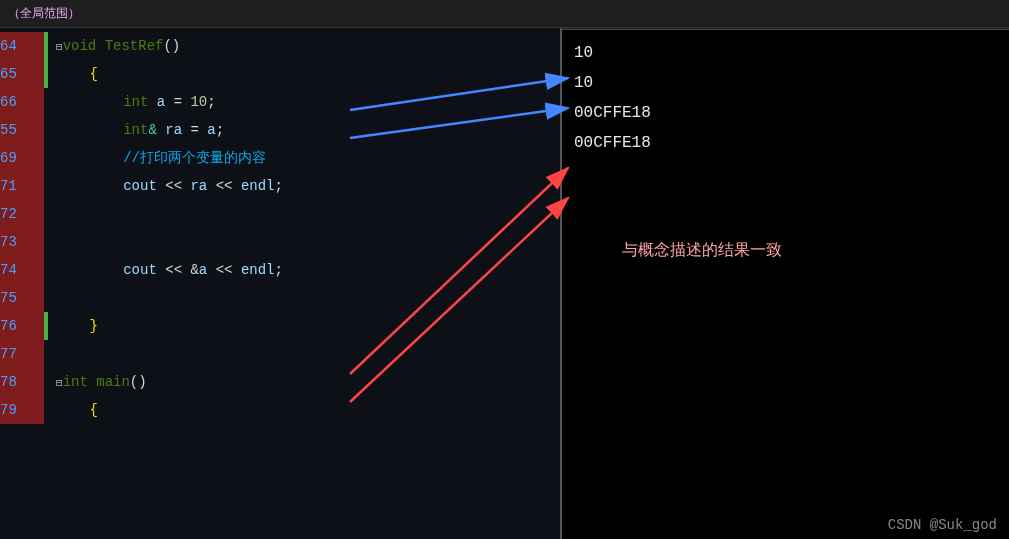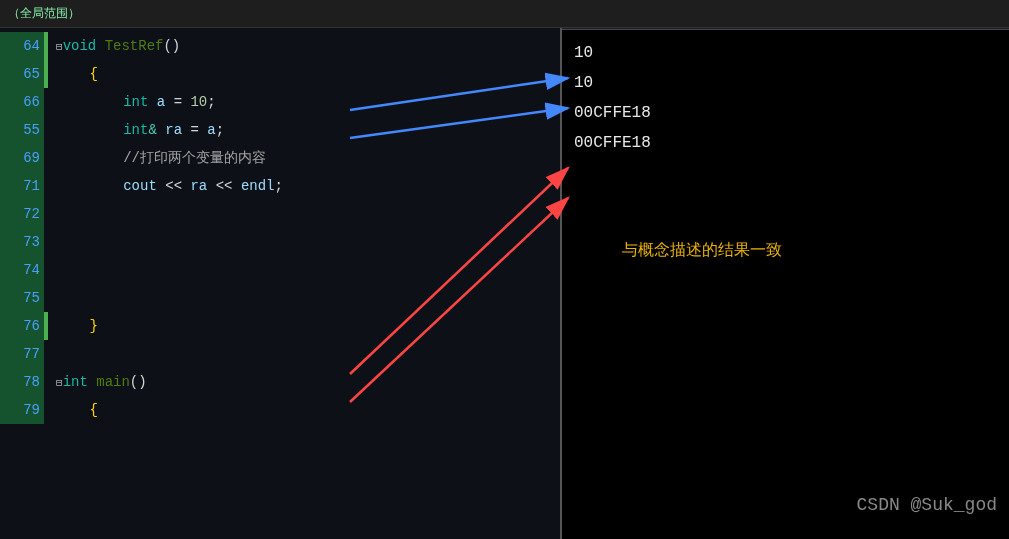--- a/index.html
+++ b/index.html
@@ -18,21 +18,21 @@
       top: 0; left: 0; right: 0;
       height: 28px;
       background: #1e1e1e;
       display: flex;
       align-items: center;
       padding: 0 8px;
       border-bottom: 1px solid #333;
       z-index: 10;
     }
     .top-bar-label {
-      color: #86efac;
+      color: #f0abfc;
       font-size: 12px;
       font-family: 'Microsoft YaHei', sans-serif;
     }
 
     
     .editor-area {
       position: absolute;
       top: 28px;
       left: 0;
       width: 555px;
@@ -49,27 +49,26 @@
     .code-line {
       display: flex;
       align-items: flex-start;
       height: 28px;
       position: relative;
     }
 
     .line-number {
       width: 44px;
       min-width: 44px;
-      text-align: right;
-      padding-right: 4px;
+      padding-right: 20px;
       color: #4a9eff;
       font-size: 14px;
       line-height: 28px;
       user-select: none;
-      background: #14532d;
+      background: #7f1d1d;
     }
 
     .left-border {
       width: 4px;
       min-width: 4px;
       background: transparent;
       height: 28px;
     }
 
     .left-border.green {
@@ -79,25 +78,25 @@
     .code-text {
       padding-left: 8px;
       font-size: 14px;
       line-height: 28px;
       color: #d4d4d4;
       white-space: pre;
       font-family: 'Courier New', Courier, monospace;
     }
 
     
-    .kw { color: #14b8a6; } 
+    .kw { color: #4d7c0f; } 
     .fn { color: #4d7c0f; } 
     .num { color: #b5cea8; } 
     .op { color: #d4d4d4; } 
-    .cm { color: #a3a3a3; } 
+    .cm { color: #0ea5e9; } 
     .var { color: #9cdcfe; } 
     .punct { color: #d4d4d4; }
     .ref { color: #4ec9b0; } 
     .bracket { color: #ffd700; }
     .collapse { color: #aaa; font-size: 11px; }
 
     
     .console-panel {
       position: absolute;
       top: 0;
@@ -141,31 +140,31 @@
     .console-line {
       color: #e8e8e8;
       font-size: 16px;
       line-height: 30px;
       font-family: 'Courier New', monospace;
     }
 
     
     .watermark {
       position: absolute;
-      bottom: 24px;
+      bottom: 6px;
       right: 12px;
       color: #888;
-      font-size: 18px;
+      font-size: 14px;
       font-family: 'Courier New', monospace;
     }
 
     
     .annotation-text {
       position: absolute;
-      color: #eab308;
+      color: #fca5a5;
       font-size: 16px;
       font-family: 'Microsoft YaHei', '微软雅黑', sans-serif;
       z-index: 5;
     }
 
     
     .arrows-overlay {
       position: absolute;
       top: 28px;
       left: 0;
@@ -230,20 +229,21 @@
     </div>
 
     <div class="code-line">
       <div class="line-number">73</div>
       <div class="left-border"></div>
     </div>
 
     <div class="code-line">
       <div class="line-number">74</div>
       <div class="left-border"></div>
+      <div class="code-text">        <span class="var">cout</span> <span class="op">&lt;&lt;</span> <span class="op">&amp;</span><span class="var">a</span> <span class="op">&lt;&lt;</span> <span class="var">endl</span><span class="punct">;</span></div>
     </div>
 
     <div class="code-line">
       <div class="line-number">75</div>
       <div class="left-border"></div>
     </div>
 
     <div class="code-line">
       <div class="line-number">76</div>
       <div class="left-border green"></div>

